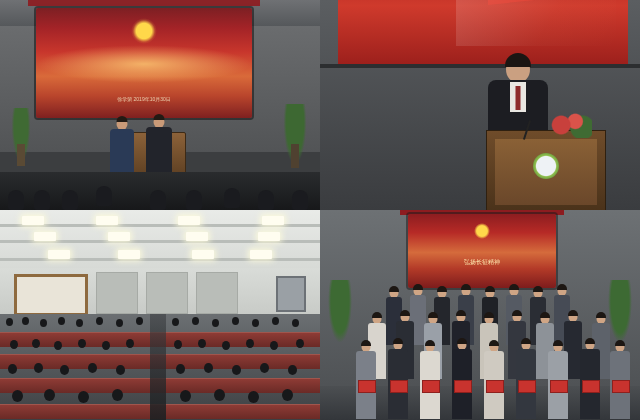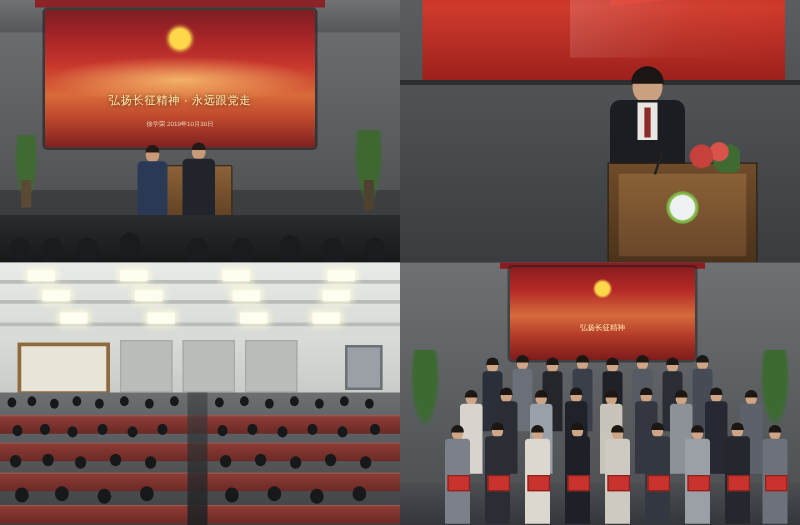--- a/index.html
+++ b/index.html
@@ -110,21 +110,20 @@
 
 <div class="collage">
 
   <div class="pane p1">
     <div class="ceil"></div>
     <div class="wall"></div>
     <div class="banner"></div>
     <div class="screen">
       <div class="scr-glow"></div>
       <div class="scr-emblem"></div>
-      <div class="scr-title">弘扬长征精神 · 永远跟党走</div>
       <div class="scr-sub">徐学荣        2019年10月30日</div>
     </div>
     <div class="floorstage"></div>
     <div class="plant"></div>
     <div class="plant2"></div>
     <div class="podium">
       <div class="crest"></div>
     </div>
     <div class="person p-a">
       <div class="head"></div>

